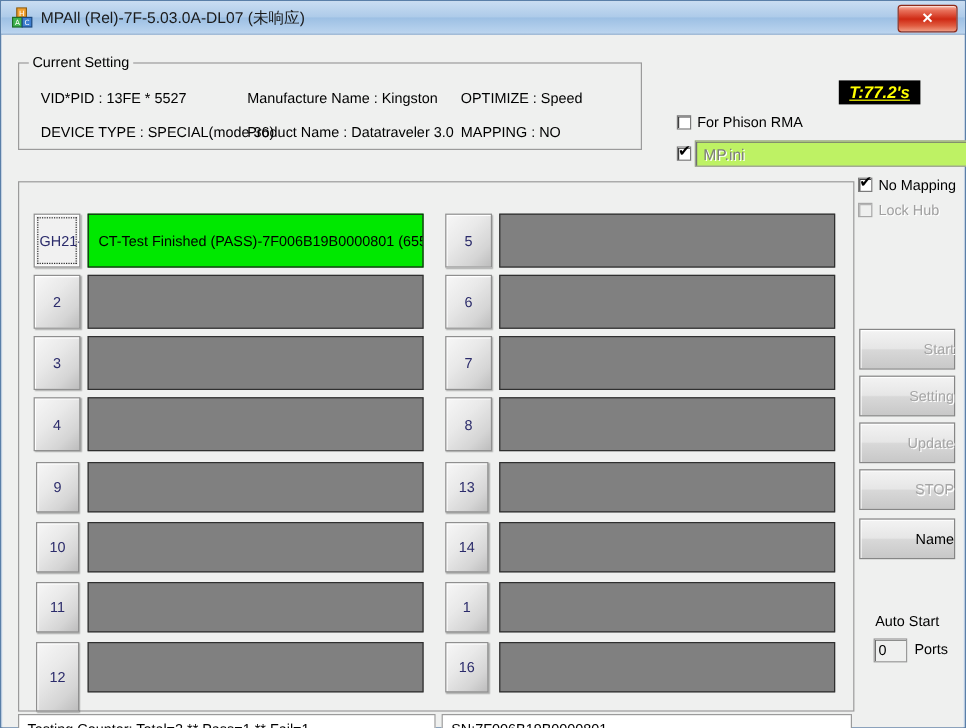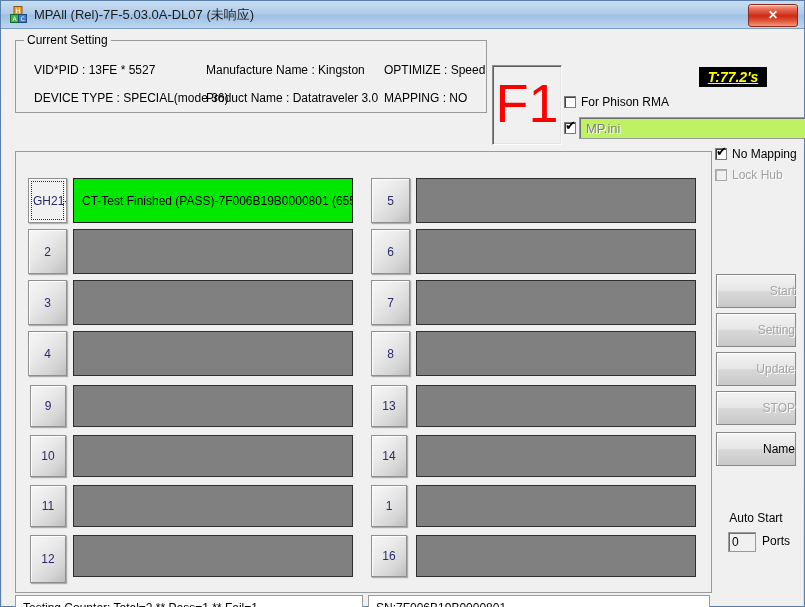--- a/index.html
+++ b/index.html
@@ -44,21 +44,21 @@
     background:#eff0ef;
   }
   
   .group{
     position:absolute;border:1px solid #9b9b9b;background:#eff0ef;
   }
   .group > .legend{
     position:absolute;top:-8px;left:8px;background:#eff0ef;
     padding:0 3px;font-size:12px;color:#000;
   }
-  #cur-setting{left:13px;top:11px;width:470px;height:71px;}
+  #cur-setting{left:13px;top:23px;width:470px;height:71px;padding-left:48px;}
   .cs-line{position:absolute;font-size:12px;color:#000;white-space:nowrap;}
   
   #f1box{
     position:absolute;left:490px;top:36px;width:68px;height:78px;
     background:#eff0ef;
     border:1px solid #848484;
     border-top-color:#8d8d8d;border-left-color:#8d8d8d;
     border-right-color:#fbfbfb;border-bottom-color:#fbfbfb;
     box-shadow:inset 1px 1px 0 #5d5d5d, inset -1px -1px 0 #e4e4e4;
   }
@@ -224,23 +224,20 @@
     <div class="group" id="cur-setting">
       <div class="legend">Current Setting</div>
       <div class="cs-line" style="left:18px;top:22px;">VID*PID : 13FE * 5527</div>
       <div class="cs-line" style="left:190px;top:22px;">Manufacture Name : Kingston</div>
       <div class="cs-line" style="left:368px;top:22px;">OPTIMIZE : Speed</div>
       <div class="cs-line" style="left:18px;top:50px;">DEVICE TYPE : SPECIAL(mode 36)</div>
       <div class="cs-line" style="left:190px;top:50px;">Product Name : Datatraveler 3.0</div>
       <div class="cs-line" style="left:368px;top:50px;">MAPPING : NO</div>
     </div>
 
-    <div id="f1box">
-      <div id="f1text">F1</div>
-    </div>
 
     <div id="timer">T:77.2's</div>
 
     <div class="cb" style="left:562px;top:66px;">
       <span class="box"></span>
       <span class="lab">For Phison RMA</span>
     </div>
 
     <div class="cb" style="left:562px;top:92px;">
       <span class="box checked"></span>
@@ -333,21 +330,21 @@
         </div>
         <div class="port-bar" style="left: 57px; top: 283px; width: 280px; height: 42px;">
           <span class="msg"></span>
         </div>
         <div class="port-btn" style="left: 14px; top: 333px; width: 36px; height: 42px;">
           <span class="txt">11</span>
         </div>
         <div class="port-bar" style="left: 57px; top: 333px; width: 280px; height: 42px;">
           <span class="msg"></span>
         </div>
-        <div class="port-btn" style="left: 14px; top: 383px; width: 36px; height: 48px;">
+        <div class="port-btn" style="left: 14px; top: 383px; width: 36px; height: 58px;">
           <span class="txt">12</span>
         </div>
         <div class="port-bar" style="left: 57px; top: 383px; width: 280px; height: 42px;">
           <span class="msg"></span>
         </div>
         <div class="port-btn" style="left: 355px; top: 233px; width: 36px; height: 42px;">
           <span class="txt">13</span>
         </div>
         <div class="port-bar" style="left: 400px; top: 233px; width: 280px; height: 42px;">
           <span class="msg"></span>

